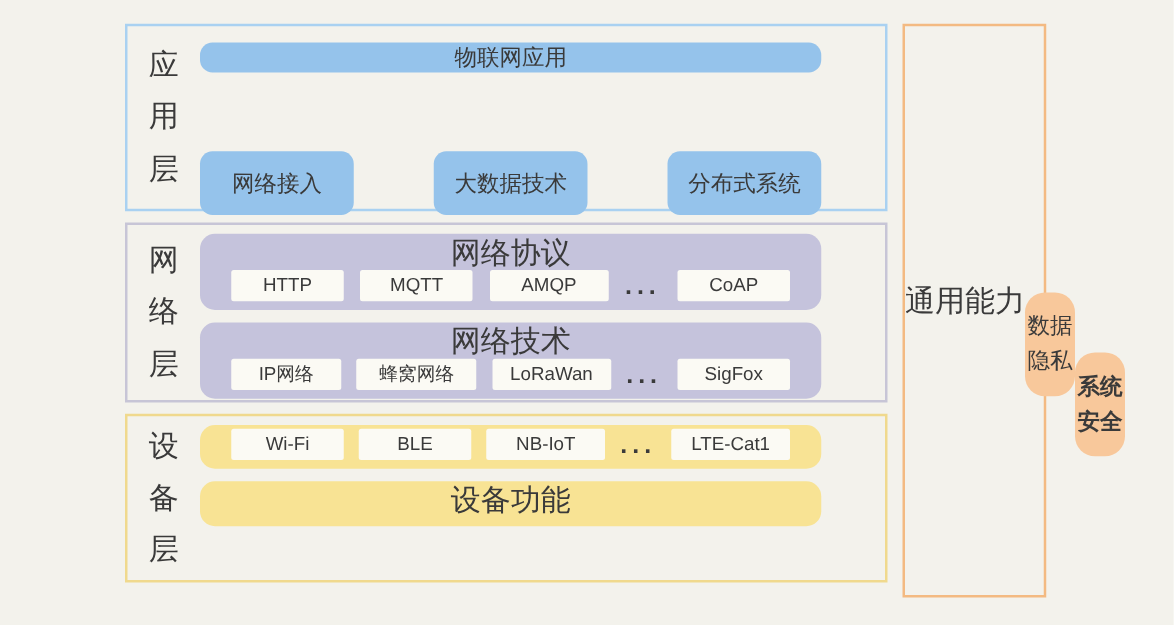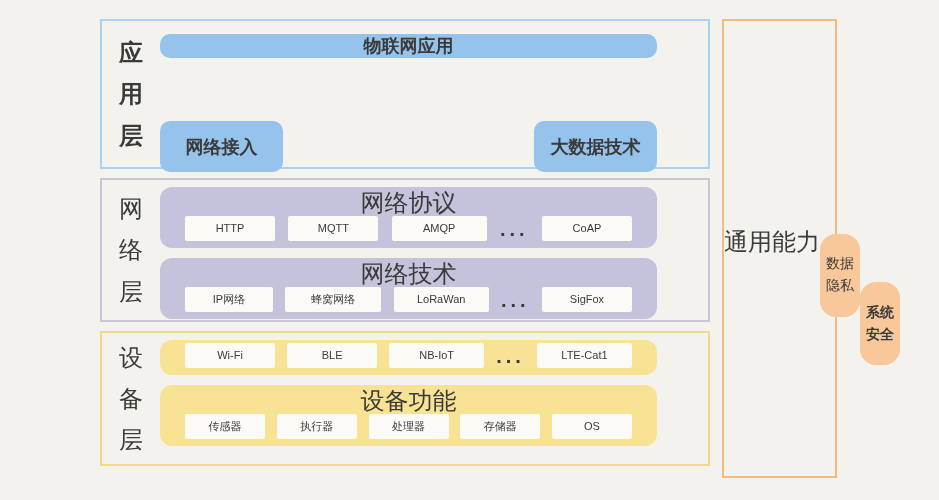--- a/index.html
+++ b/index.html
@@ -1,65 +1,66 @@
 <!DOCTYPE html>
 <html><head>
 <meta charset="utf-8">
 <style>
   html,body{margin:0;padding:0;}
   body{font-family:"Liberation Sans","DejaVu Sans",sans-serif;color:#3a3a3a;}
   .canvas{width:939px;height:500px;background:#f3f2ec;display:flex;box-sizing:border-box;
           padding:19px 0 0 100px;gap:12px;align-items:flex-start;overflow:hidden;}
   .left-stack{width:610px;display:flex;flex-direction:column;gap:9px;}
   .layer{display:flex;border:2px solid;box-sizing:border-box;background:transparent;}
-  .layer-app{height:150px;border-color:#a9d1f1;font-weight:bold;}
+  .layer-app{height:150px;border-color:#a9d1f1;}
   .layer-net{height:144px;border-color:#c7c5d6;}
   .layer-dev{height:135px;border-color:#f0d98d;}
   .layer-label{width:58px;display:flex;align-items:center;justify-content:center;}
   .label-col{display:block;width:28px;font-size:24px;line-height:1.72;word-break:break-all;text-align:center;}
   .layer-content{flex:1;box-sizing:border-box;padding-right:51px;display:flex;flex-direction:column;}
   .app-content{padding-top:13px;gap:48px;}
   .net-content,.dev-content{padding-top:7px;gap:10px;}
   .bigbox{height:55px;border-radius:10px;display:flex;align-items:center;justify-content:center;
           font-size:18px;margin-bottom:15px;}
   .blue{background:#95c3eb;}
   .subrow{display:flex;justify-content:space-between;}
   .subbox{width:123px;height:51px;border-radius:10px;display:flex;align-items:center;justify-content:center;font-size:18px;}
   .group{border-radius:12px;padding:3px 25px 7px;box-sizing:border-box;}
   .purple{background:#c5c3dc;}
   .yellow{background:#f8e394;}
   .group-title{text-align:center;font-size:24px;line-height:26px;}
   .chips{display:flex;justify-content:space-between;align-items:center;}
-  .chip{background:#fbfaf4;height:25px;line-height:25px;text-align:center;font-size:11px;border-radius:2px;}
+  .chip{background:#fbfaf4;height:25px;line-height:25px;text-align:center;font-size:15px;border-radius:2px;}
   .w80{width:80px}.w88{width:88px}.w90{width:90px}.w95{width:95px}.w96{width:96px}
   .dots{font-weight:bold;font-size:20px;letter-spacing:4px;line-height:22px;}
   .right-panel{width:115px;height:459px;border:2px solid #f3ba82;box-sizing:border-box;
                display:flex;flex-direction:row;align-items:center;padding-top:53px;}
   .panel-title{font-size:24px;line-height:30px;margin-bottom:66px;white-space:nowrap;}
   .cap-box{width:94px;height:83px;background:#f8c89b;border-radius:16px;
            display:flex;align-items:center;justify-content:center;}
-  .cap-text{display:block;width:40px;font-size:14px;line-height:1.55;text-align:center;word-break:break-all;}
+  .cap-text{display:block;width:40px;font-size:18px;line-height:1.55;text-align:center;word-break:break-all;}
   .cap2{margin-top:97px;font-weight:bold;}
 </style>
 </head>
 <body>
 
 <div class="canvas">
 
   <div class="left-stack">
 
     <section class="layer layer-app">
       <div class="layer-label">
         <span class="label-col">应用层</span>
       </div>
       <div class="layer-content app-content">
         <div class="bigbox blue">物联网应用</div>
         <div class="subrow">
           <div class="subbox blue">网络接入</div>
           <div class="subbox blue">大数据技术</div>
+          <div class="subbox blue">分布式系统</div>
         </div>
       </div>
     </section>
 
     <section class="layer layer-net">
       <div class="layer-label">
         <span class="label-col">网络层</span>
       </div>
       <div class="layer-content net-content">
         <div class="group purple">
@@ -94,27 +95,20 @@
           <div class="chips">
             <span class="chip w90">Wi-Fi</span>
             <span class="chip w90">BLE</span>
             <span class="chip w95">NB-IoT</span>
             <span class="dots">...</span>
             <span class="chip w95">LTE-Cat1</span>
           </div>
         </div>
         <div class="group yellow">
           <div class="group-title">设备功能</div>
-          <div class="chips">
-            <span class="chip w80">传感器</span>
-            <span class="chip w80">执行器</span>
-            <span class="chip w80">处理器</span>
-            <span class="chip w80">存储器</span>
-            <span class="chip w80">OS</span>
-          </div>
         </div>
       </div>
     </section>
 
   </div>
 
   <aside class="right-panel">
     <div class="panel-title">通用能力</div>
     <div class="cap-box">
       <span class="cap-text">数据隐私</span>

